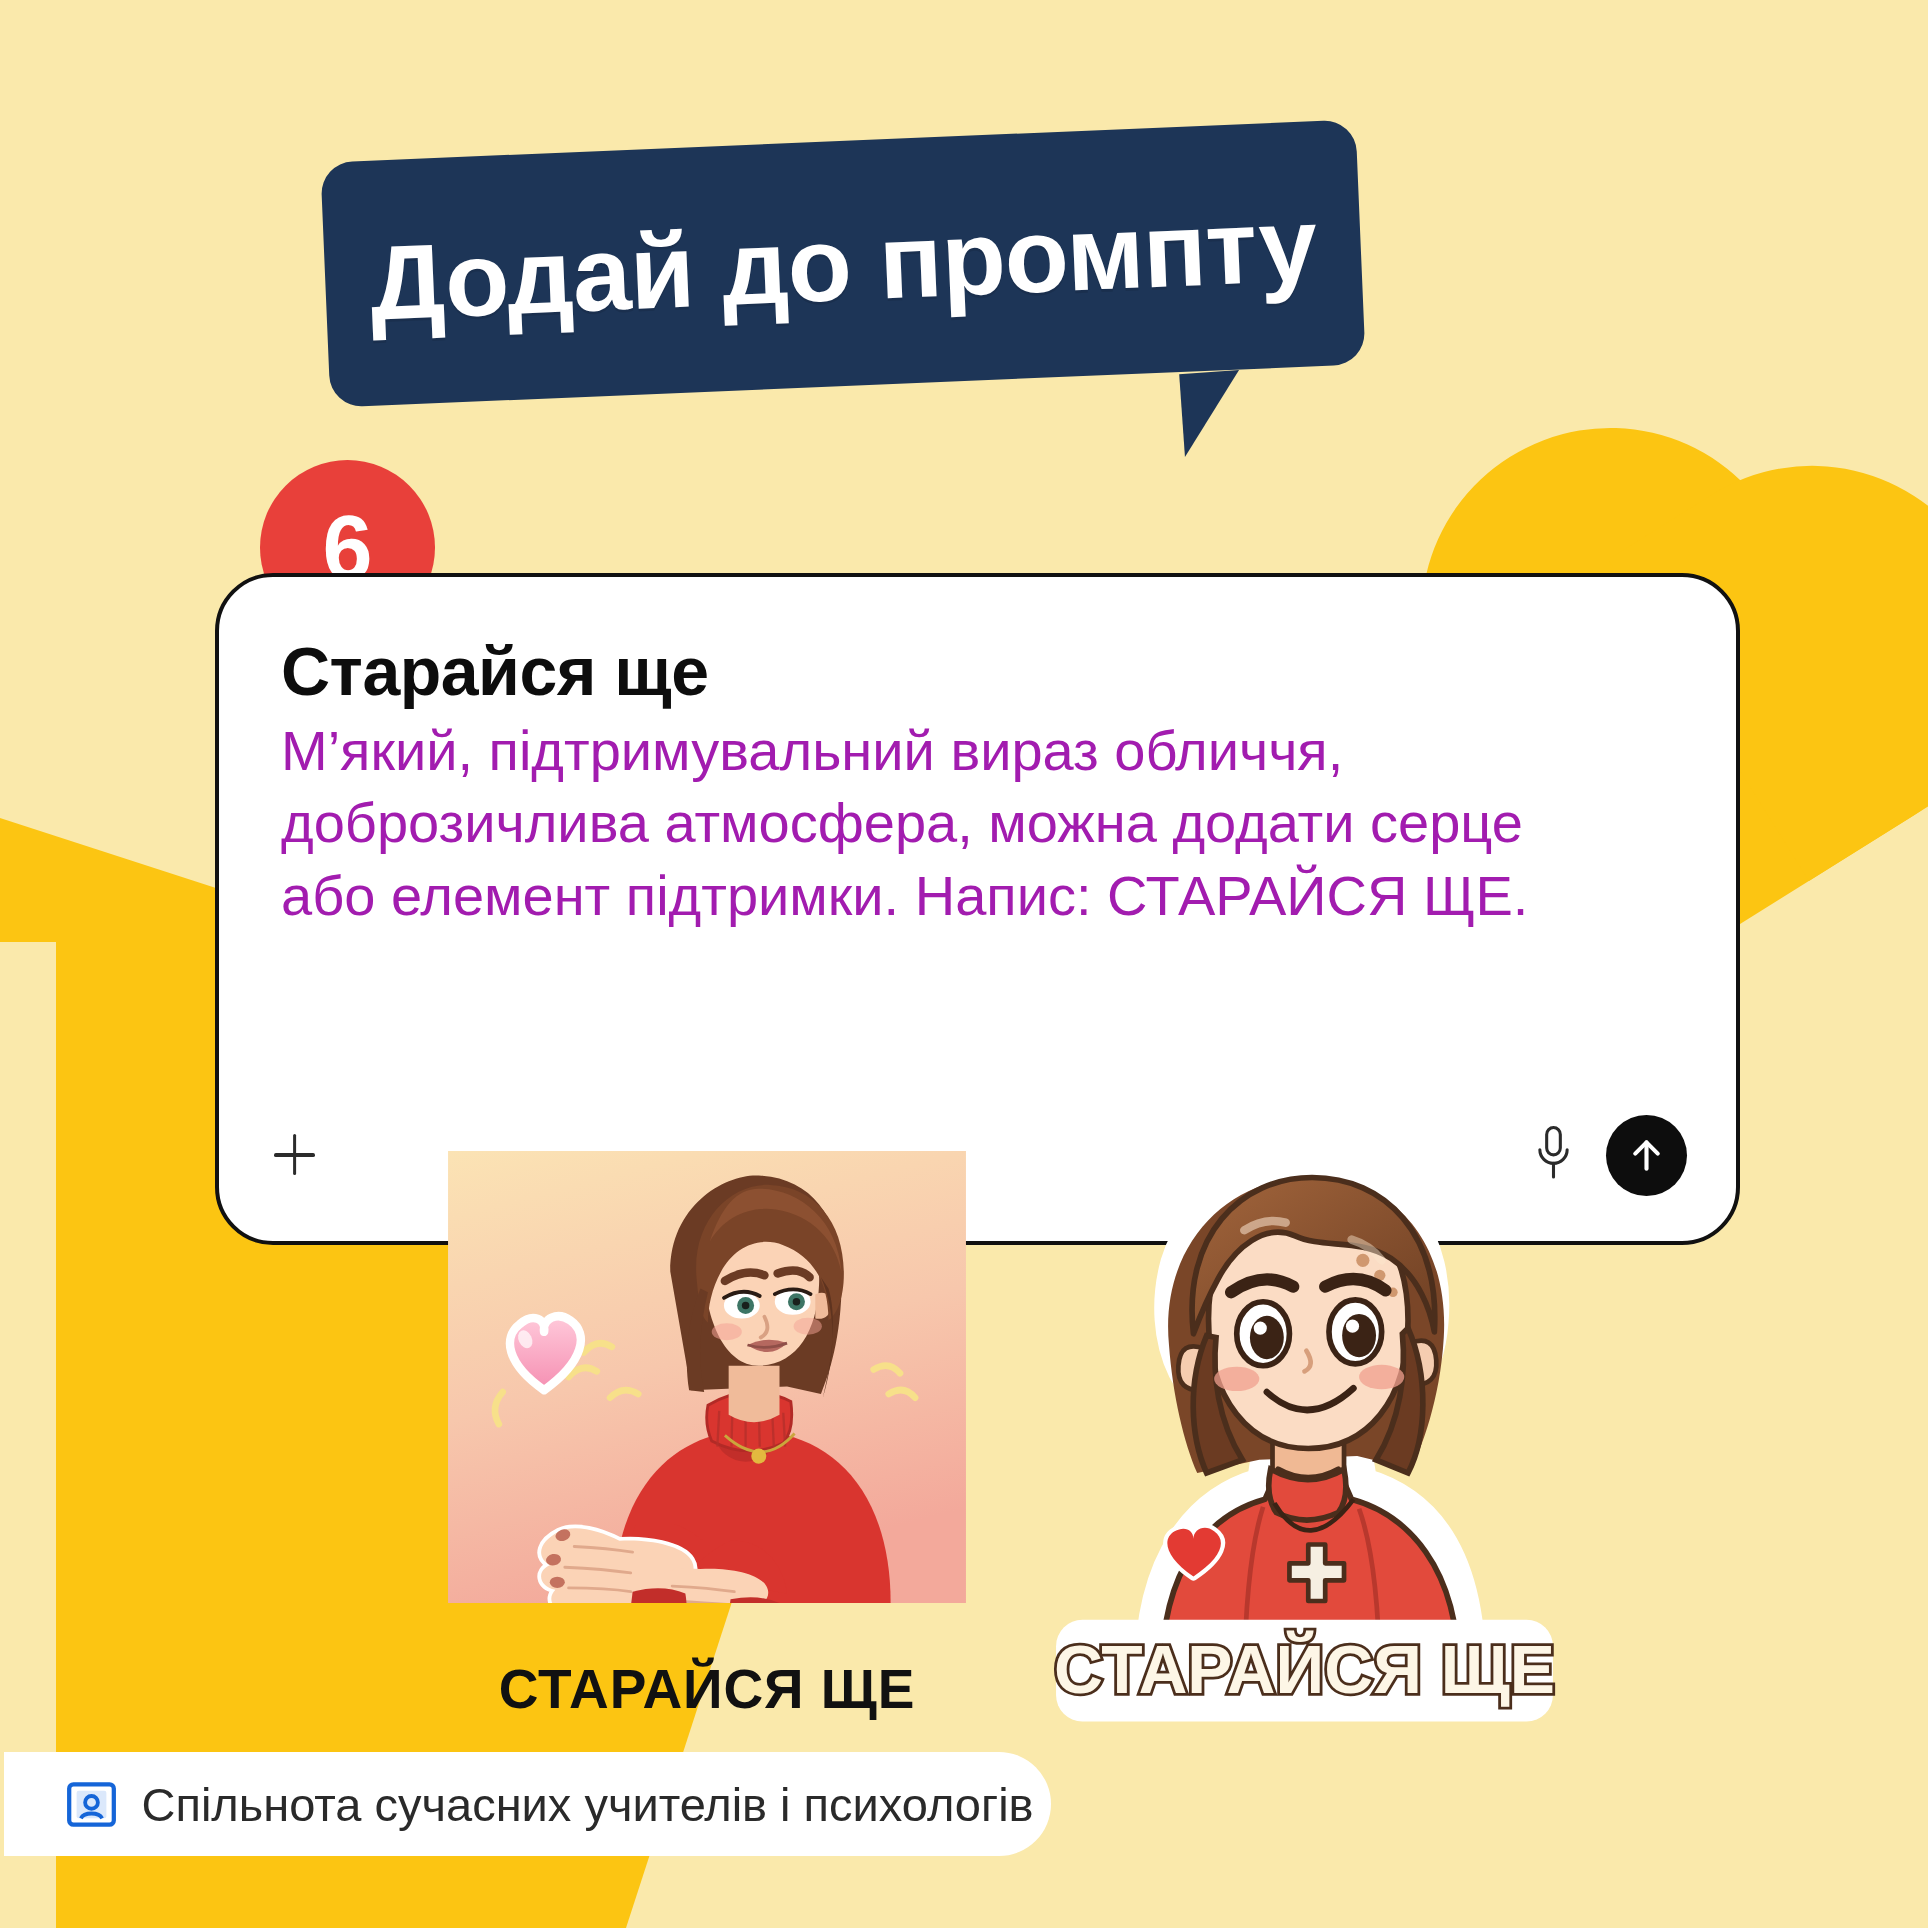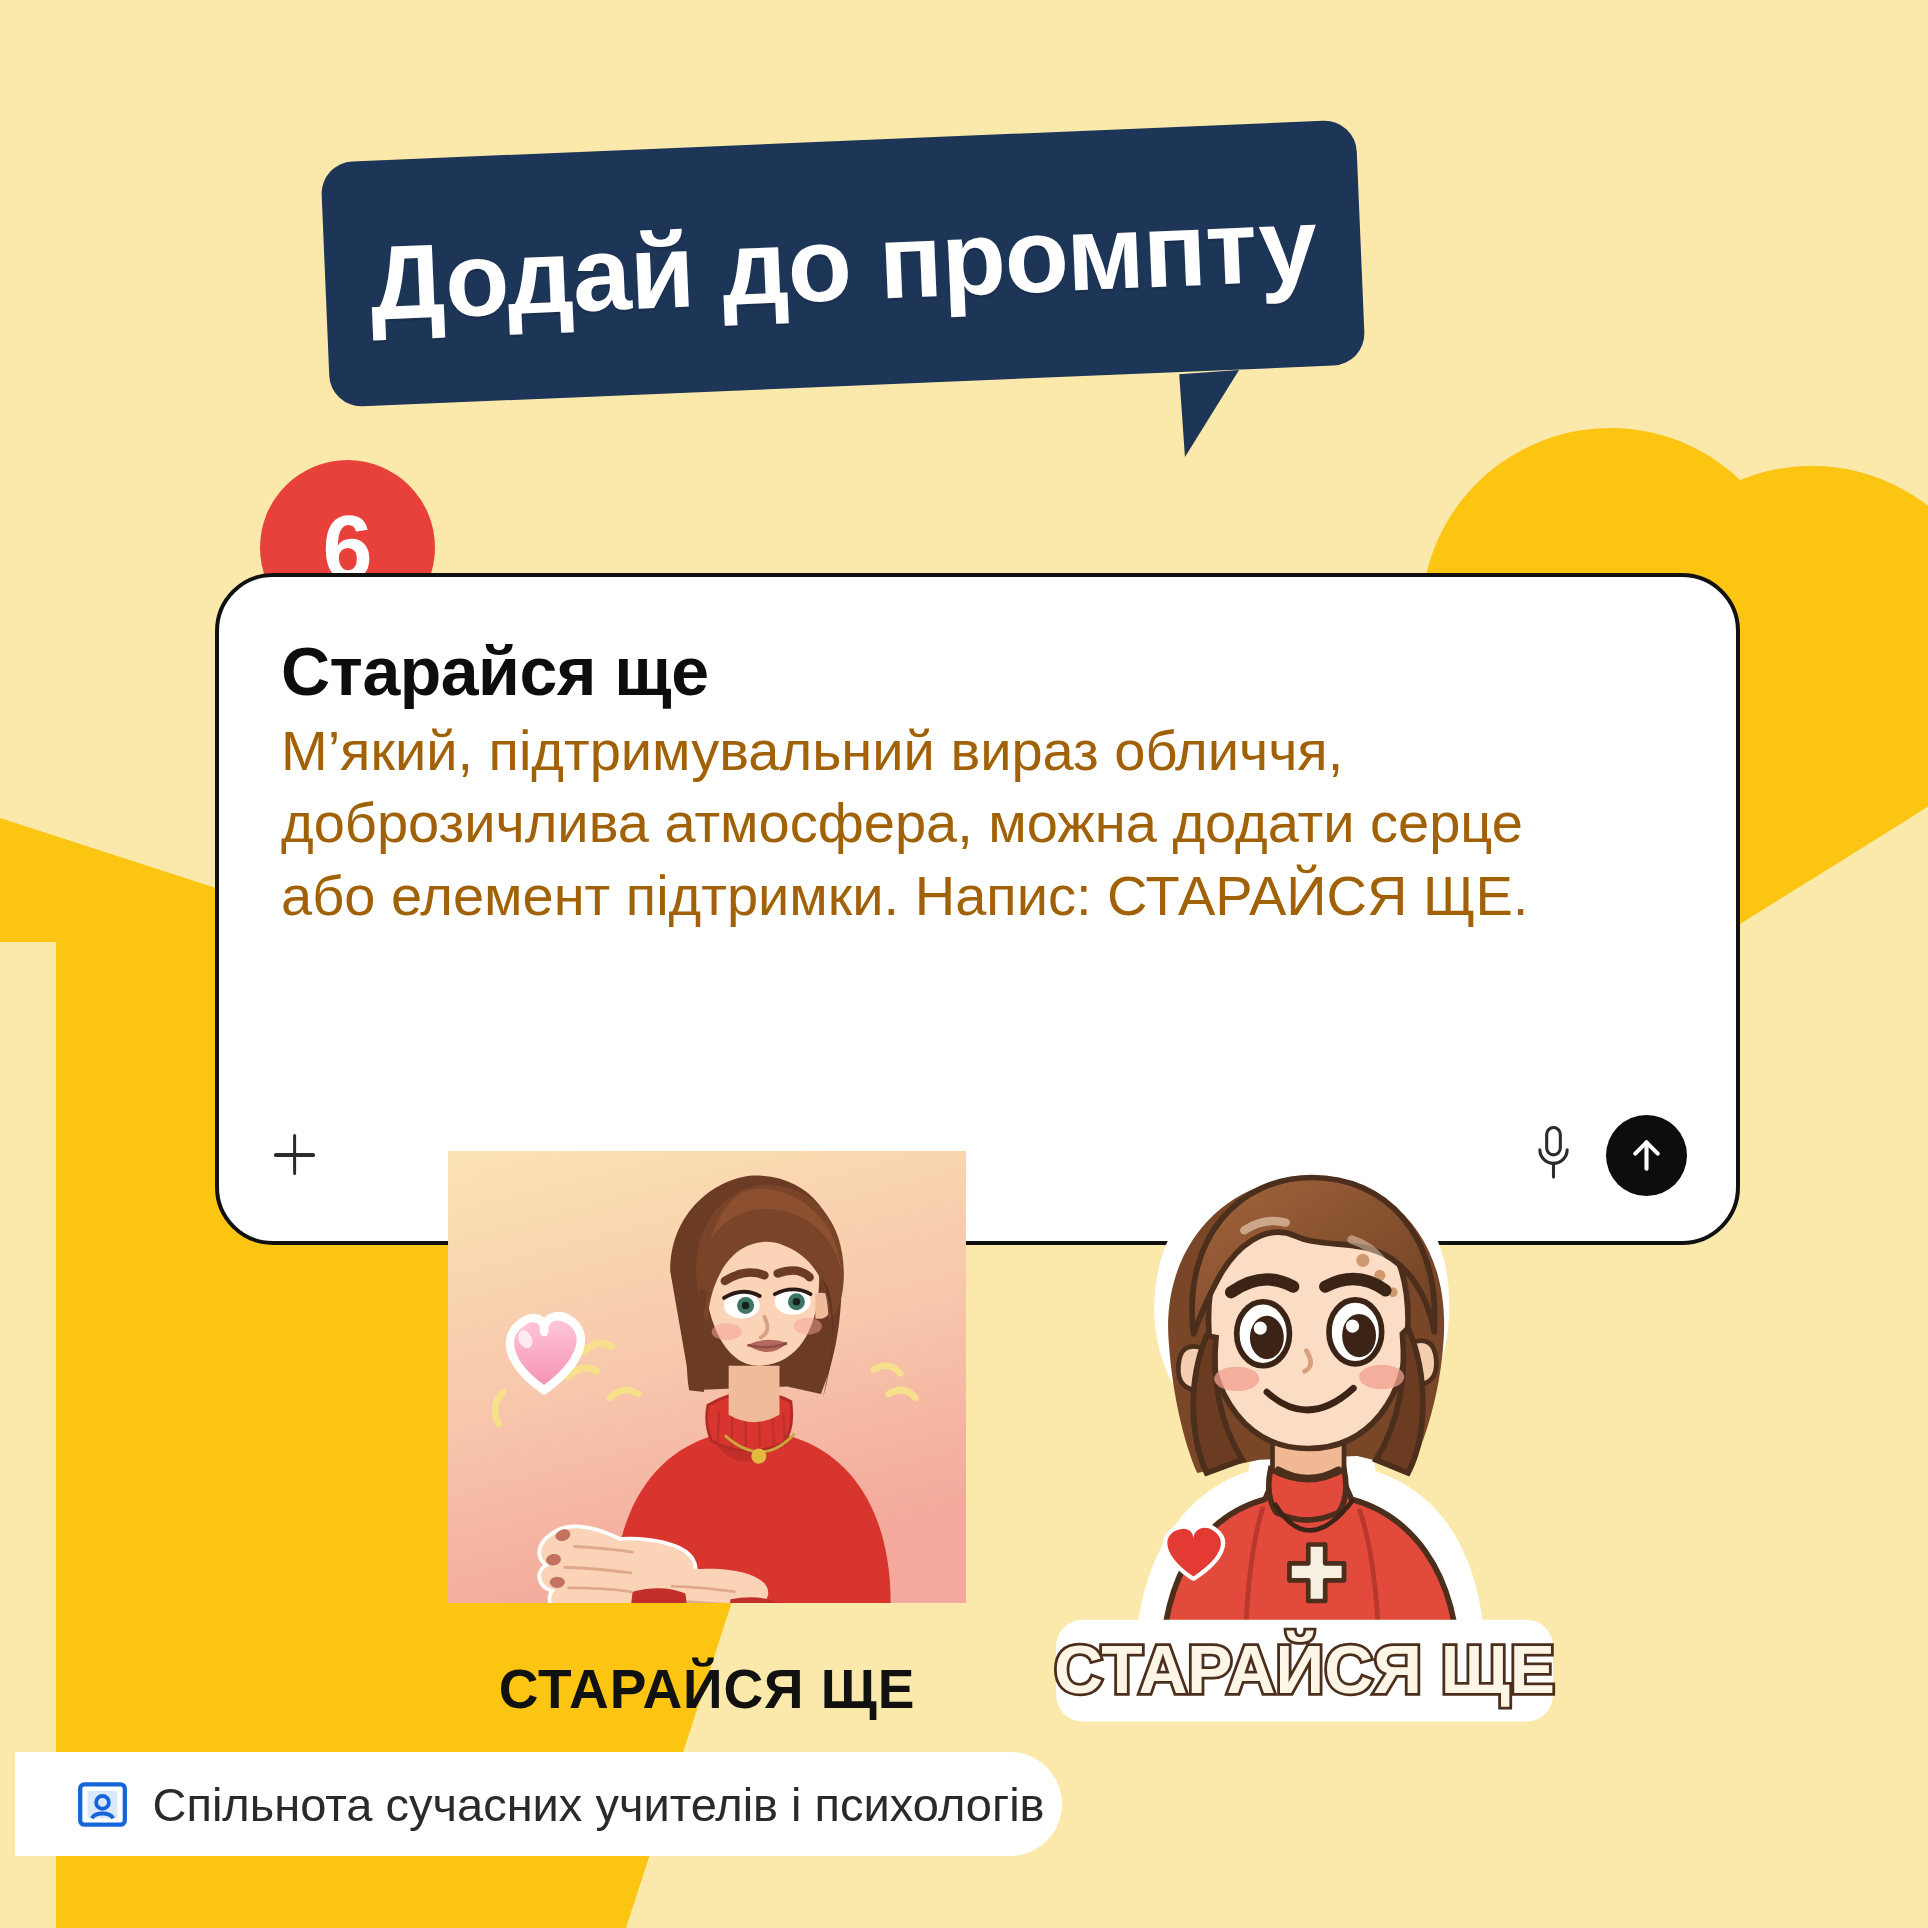--- a/index.html
+++ b/index.html
@@ -91,21 +91,21 @@
     z-index:7;
     box-sizing:border-box;
     padding:58px 62px 0 62px;
     overflow:hidden;
   }
   .card-title{
     font-size:68px;font-weight:700;color:#0d0d0d;
     line-height:1.06;margin:0 0 7.5px 0;letter-spacing:-0.5px;
   }
   .card-body{
-    font-size:56px;font-weight:400;color:#a16207;
+    font-size:56px;font-weight:400;color:#a21caf;
     line-height:1.30;margin:0;max-width:1252px;
   }
 
   .card-toolbar{
     position:absolute;left:0;right:0;bottom:41px;
     height:90px;
     display:flex;align-items:center;
     padding:0 49px;
     box-sizing:border-box;
   }
@@ -136,21 +136,21 @@
   }
 
   .caption-left{
     position:absolute;left:448px;top:1657px;width:518px;
     text-align:center;font-size:55px;font-weight:700;color:#111;
     letter-spacing:0.9px;z-index:10;
   }
 
   
   .footer{
-    position:absolute;left:15px;bottom:72px;
+    position:absolute;left:4px;bottom:72px;
     height:104px;width:1047px;
     background:#ffffff;
     border-radius:0 56px 56px 0;
     display:flex;align-items:center;
     padding-left:62px;gap:24.5px;
     z-index:20;
     box-sizing:border-box;
   }
   .footer-icon{width:51px;height:51px;flex:0 0 auto;}
   .footer-text{font-size:47px;color:#2a2a2a;white-space:nowrap;}

